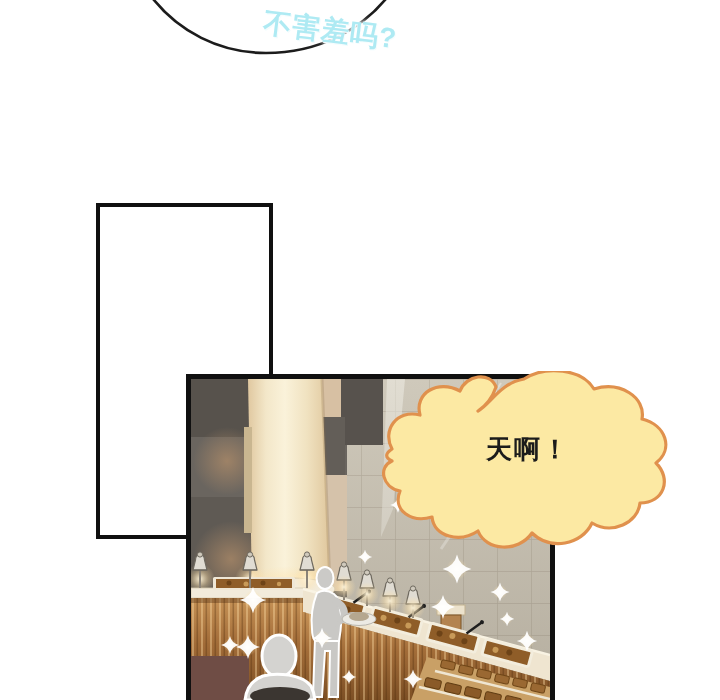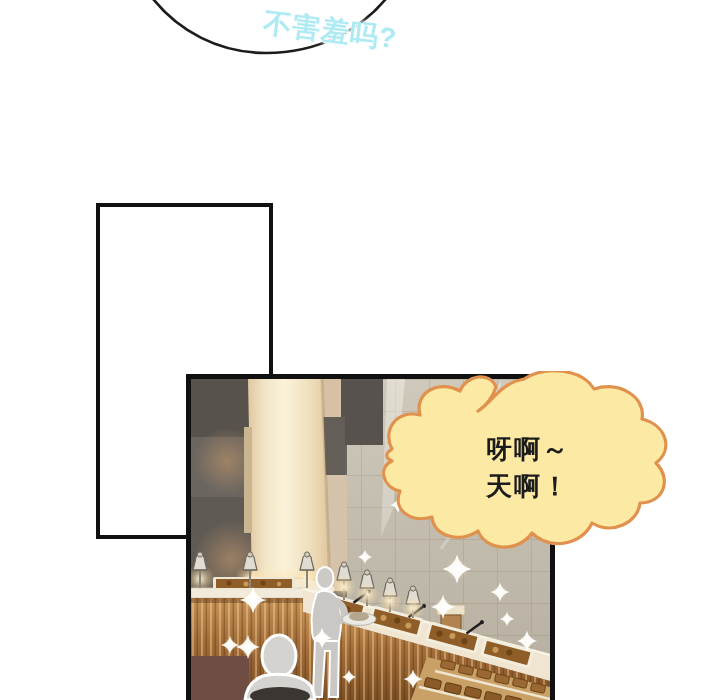--- a/index.html
+++ b/index.html
@@ -281,17 +281,16 @@
              C294,108 286,132 262,132
              C260,152 234,164 214,152
              C204,174 172,180 154,162
              C140,182 108,180 100,160
              C82,172 56,166 54,146
              C34,152 14,140 22,120
              C4,116 0,96 14,90
              C6,86 8,82 14,78 Z" fill="#fce9a3" stroke="#e0914d" stroke-width="3.2" stroke-linejoin="round"></path>
   </svg>
   <div class="shout-text">
-    <div>呀啊～</div>
     <div>天啊！</div>
   </div>
 
 </div>
 
 </body></html>

